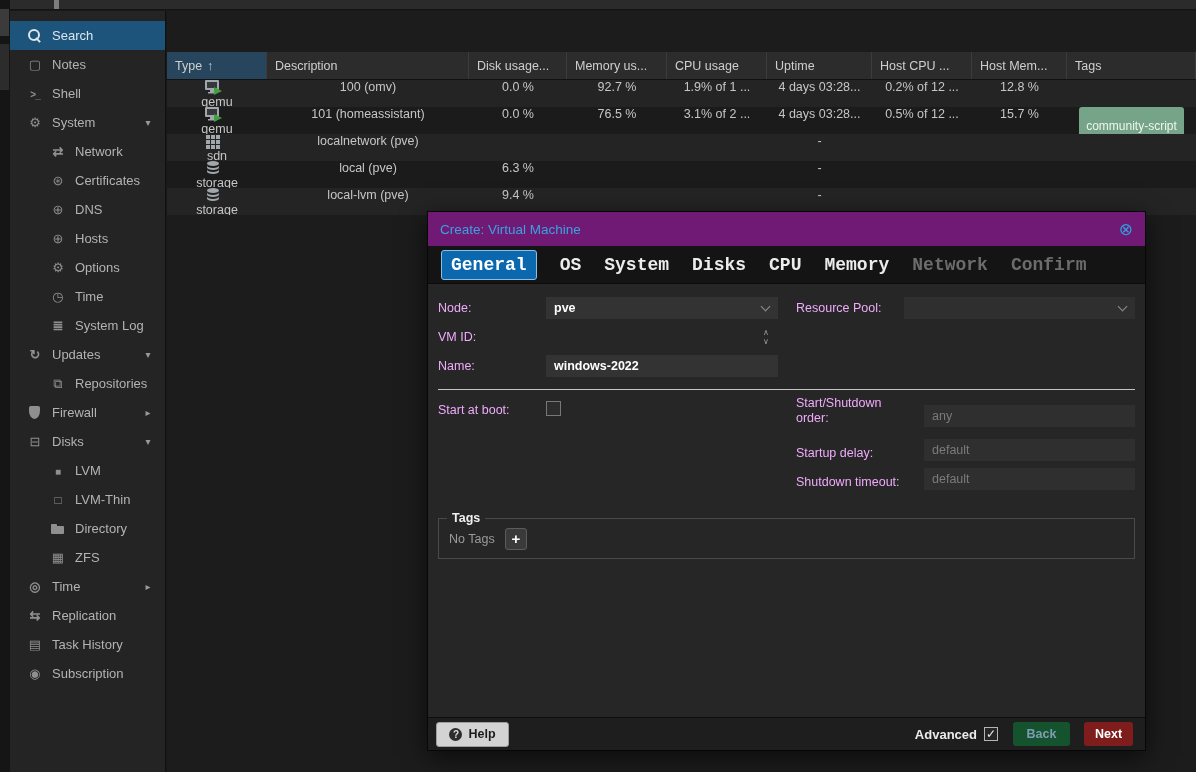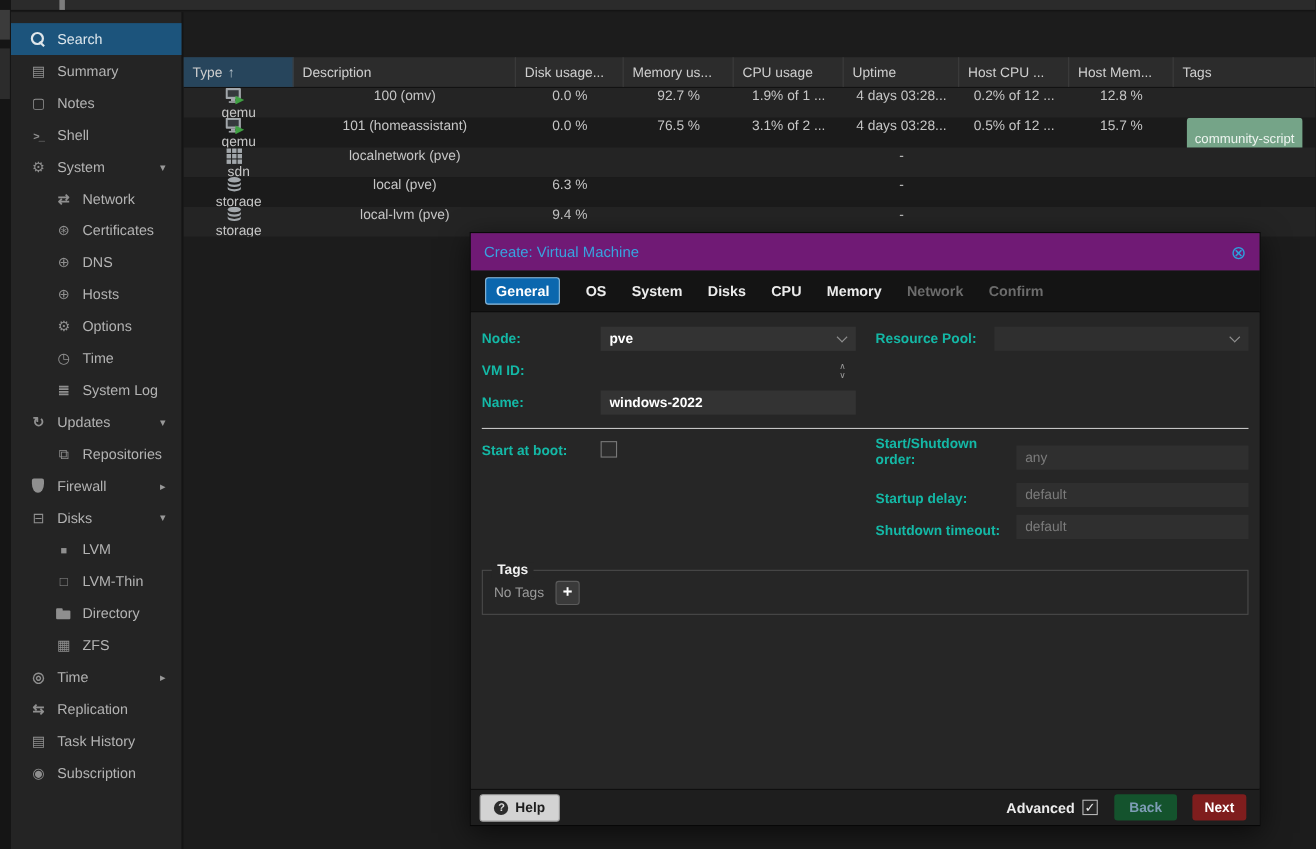--- a/index.html
+++ b/index.html
@@ -68,25 +68,25 @@
   .badge { background:#75a488; color:#eef5f0; border-radius:3px; padding:11px 7px; font-size:12px; line-height:16px; }
   .badge:empty { display:none; }
 
   
   .dialog { position:absolute; left:427px; top:211px; width:719px; height:540px; background:#262626; border:1px solid #070707; box-shadow:0 6px 24px rgba(0,0,0,.6); z-index:10; display:flex; flex-direction:column; }
   .dlg-header { height:34px; background:#701a75; display:flex; align-items:center; padding:0 12px; flex:none; }
   .dlg-title { color:#38a3e0; font-size:13.5px; }
   .dlg-close { margin-left:auto; color:#2e9fdc; font-size:17px; line-height:17px; cursor:pointer; }
   .dlg-close::before { content:"⊗"; }
   .dlg-tabs { height:38px; background:#141414; display:flex; align-items:center; gap:23px; padding:0 13px; flex:none; border-bottom:1px solid #0b0b0b; }
-  .tab { font-size:13px; font-weight:bold; color:#ececec; cursor:pointer; }
+  .tab { font-size:18px; font-weight:bold; color:#ececec; cursor:pointer;font-family:Liberation Mono, monospace; }
   .tab.active { background:#0b67ae; border:1px solid #8fbedf; border-radius:3px; padding:4px 9px; color:#fff; }
   .tab.disabled { color:#6c6c6c; }
   .dlg-body { flex:1; position:relative; background:#262626; font-size:12.5px; }
-  .flabel { position:absolute; color:#14b8a6; font-weight:bold; }
+  .flabel { position:absolute; color:#f0abfc; font-weight:normal; }
   .inp { position:absolute; height:22px; background:#333333; border:none; outline:none; color:#fff; font-weight:bold; font-size:12.5px; padding:0 8px; font-family:"Liberation Sans",sans-serif; }
   .inp.dim { background:#2f2f2f; }
   .inp::placeholder { color:#7b7b7b; font-weight:normal; opacity:1; }
   .ddchev { position:absolute; width:7px; height:7px; border-right:1.5px solid #8f8f8f; border-bottom:1.5px solid #8f8f8f; transform:rotate(45deg); }
   .spinner { position:absolute; color:#9a9a9a; font-size:8px; line-height:6px; text-align:center; width:12px; }
   .sep { position:absolute; left:10px; width:697px; height:1px; background:#c4c4c4; }
   .checkbox2 { position:absolute; width:15px; height:15px; background:#2c2c2c; border:1px solid #787878; }
   .fieldset { position:absolute; border:1px solid #4a4a4a; }
   .legend { position:absolute; top:-8px; left:8px; background:#262626; padding:0 5px; color:#efefef; font-weight:bold; }
   .notags { position:absolute; left:10px; top:13px; color:#9a9a9a; }
@@ -112,24 +112,20 @@
   <div class="blk1"></div>
   <div class="blk2"></div>
 </div>
 
 <div class="sidebar">
   <div class="nav-item selected">
       <span class="icon icon-search"></span>
       <span class="lbl">Search</span>
     </div>
   <div class="nav-item">
-      <span class="icon icon-book"></span>
-      <span class="lbl">Summary</span>
-    </div>
-  <div class="nav-item">
       <span class="icon icon-note"></span>
       <span class="lbl">Notes</span>
     </div>
   <div class="nav-item">
       <span class="icon icon-terminal"></span>
       <span class="lbl">Shell</span>
     </div>
   <div class="nav-item">
       <span class="icon icon-gears"></span>
       <span class="lbl">System</span>

